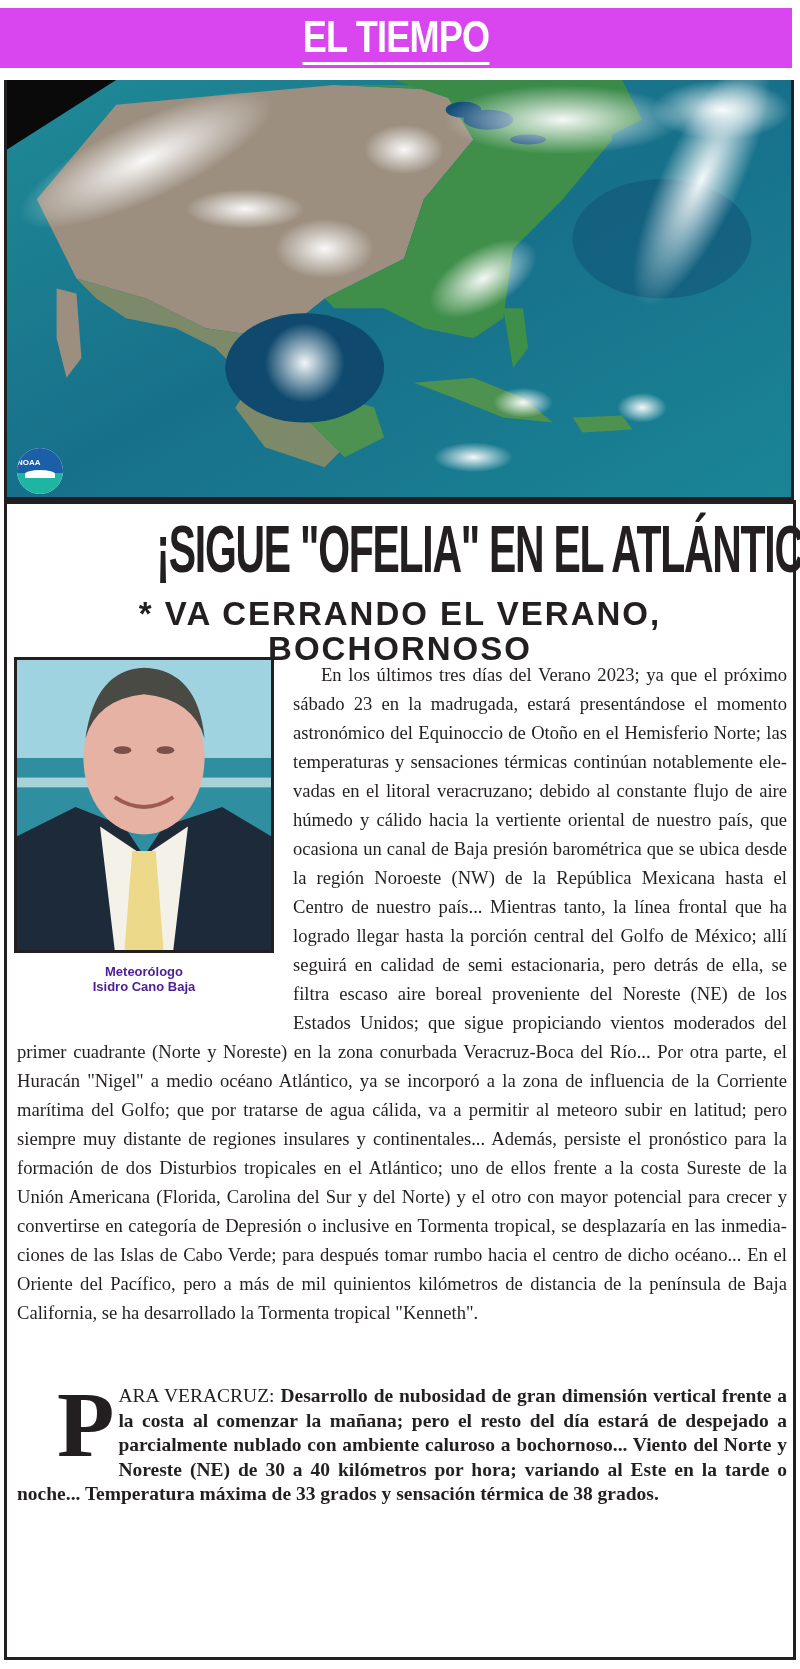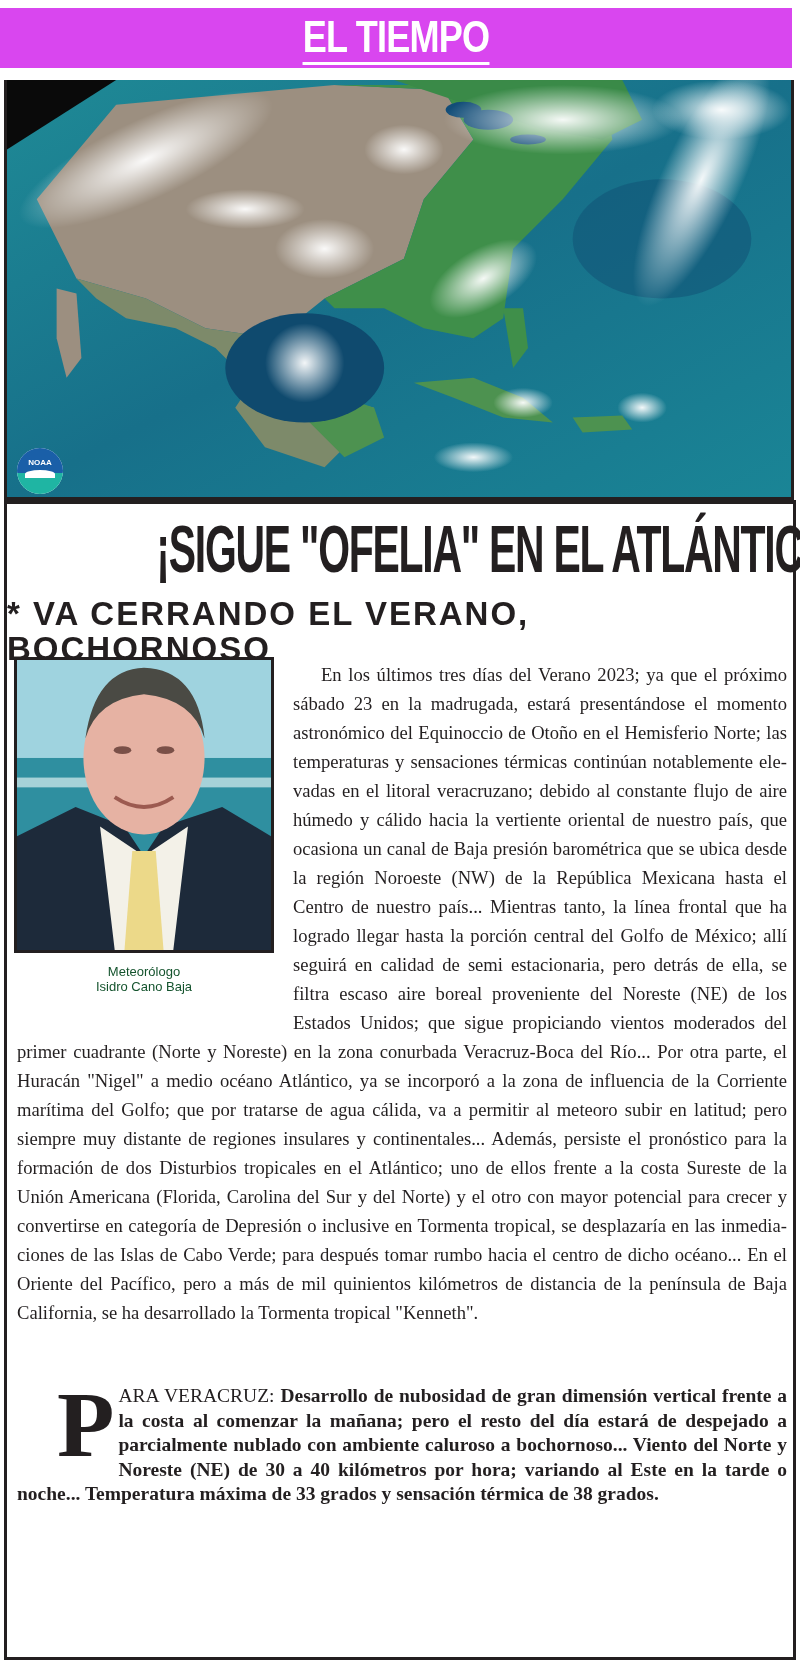--- a/index.html
+++ b/index.html
@@ -9,36 +9,36 @@
   .header-title { position: absolute; left: 0; right: 0; top: 4px; text-align: center; color: #fff;
     font-family: "Liberation Sans", sans-serif; font-weight: bold; font-size: 44px; letter-spacing: -1px;
     transform: scaleX(0.82); transform-origin: center; }
   .header-title span { border-bottom: 3px solid #fff; padding-bottom: 0px; display: inline-block; line-height: 50px; }
 
   .sat-frame { position: absolute; left: 4px; top: 80px; width: 790px; height: 420px; border: 3px solid #231f20; border-top: none; background: #0a0a0a; overflow: hidden; box-sizing: border-box; }
   .sat-frame svg { position: absolute; left: 0; top: 0; width: 100%; height: 100%; }
   .noaa { position: absolute; left: 10px; top: 368px; width: 46px; height: 46px; border-radius: 50%; background: #fff; overflow: hidden; }
   .noaa .top { position: absolute; left: 0; top: 0; width: 100%; height: 55%; background: #1a5fa8; }
   .noaa .bot { position: absolute; left: 0; bottom: 0; width: 100%; height: 45%; background: #1fb5a3; }
-  .noaa .txt { position: absolute; left: 0; right: 0; top: 10px; text-align: center; color: #fff; font-family: "Liberation Sans", sans-serif; font-weight: bold; font-size: 8px; }
+  .noaa .txt { position: absolute; left: 0; right: 0; top: 10px; text-align: left; color: #fff; font-family: "Liberation Sans", sans-serif; font-weight: bold; font-size: 8px; }
   .noaa .gull { position: absolute; left: 8px; top: 22px; width: 30px; height: 8px; background: #fff; border-radius: 50% 50% 0 0; }
 
   .article { position: absolute; left: 4px; top: 500px; width: 792px; height: 1160px; border: 3px solid #231f20; border-top: 4px solid #231f20; box-sizing: border-box; background: #fff; }
 
   .headline { position: absolute; left: 0; right: 0; top: 2px; text-align: center;
     font-family: "Liberation Sans", sans-serif; font-weight: bold; font-size: 66px; line-height: 86px; letter-spacing: -2px;
     transform: scaleX(0.62); transform-origin: center; white-space: nowrap; color: #231f20; }
 
-  .subhead { position: absolute; left: 0; right: 0; top: 92px; text-align: left;
+  .subhead { position: absolute; left: 0; right: 0; top: 92px; text-align: center;
     font-family: "Liberation Sans", sans-serif; font-weight: bold; font-size: 33px; line-height: 35px; letter-spacing: 2px; color: #231f20; }
 
   .photo { position: absolute; left: 7px; top: 153px; width: 260px; height: 296px; border: 3px solid #231f20; box-sizing: border-box; overflow: hidden; }
   .photo svg { width: 100%; height: 100%; display: block; }
   .caption { position: absolute; left: 7px; top: 460px; width: 260px; text-align: center;
-    font-family: "Liberation Sans", sans-serif; font-weight: normal; font-size: 13px; line-height: 15px; color: #14532d; }
+    font-family: "Liberation Sans", sans-serif; font-weight: bold; font-size: 13px; line-height: 15px; color: #4c1d95; }
 
   .body-text { position: absolute; left: 10px; top: 156px; width: 770px; font-size: 18.6px; line-height: 29px; text-align: justify; color: #231f20; }
   .float-spacer { float: left; width: 276px; height: 372px; }
   .body-text p { margin: 0; text-indent: 28px; hyphens: manual; }
 
   .forecast { position: absolute; left: 10px; top: 880px; width: 770px; font-size: 19.5px; line-height: 24.5px; text-align: justify; font-weight: bold; color: #231f20; }
   .dropcap { float: left; font-size: 94px; line-height: 72px; font-weight: bold; margin: 4px 4px 0 40px; font-family: "Liberation Serif", serif; }
   .forecast-label { font-weight: normal; }
 </style>
 </head>

